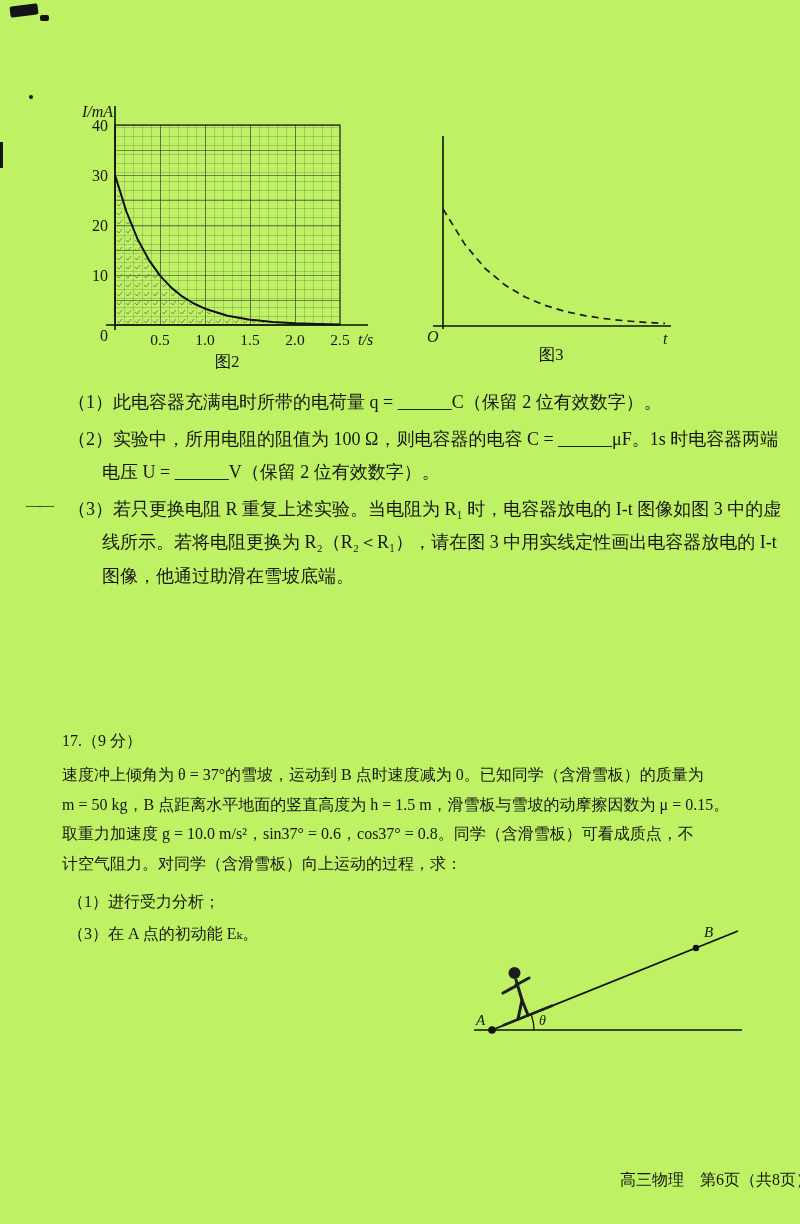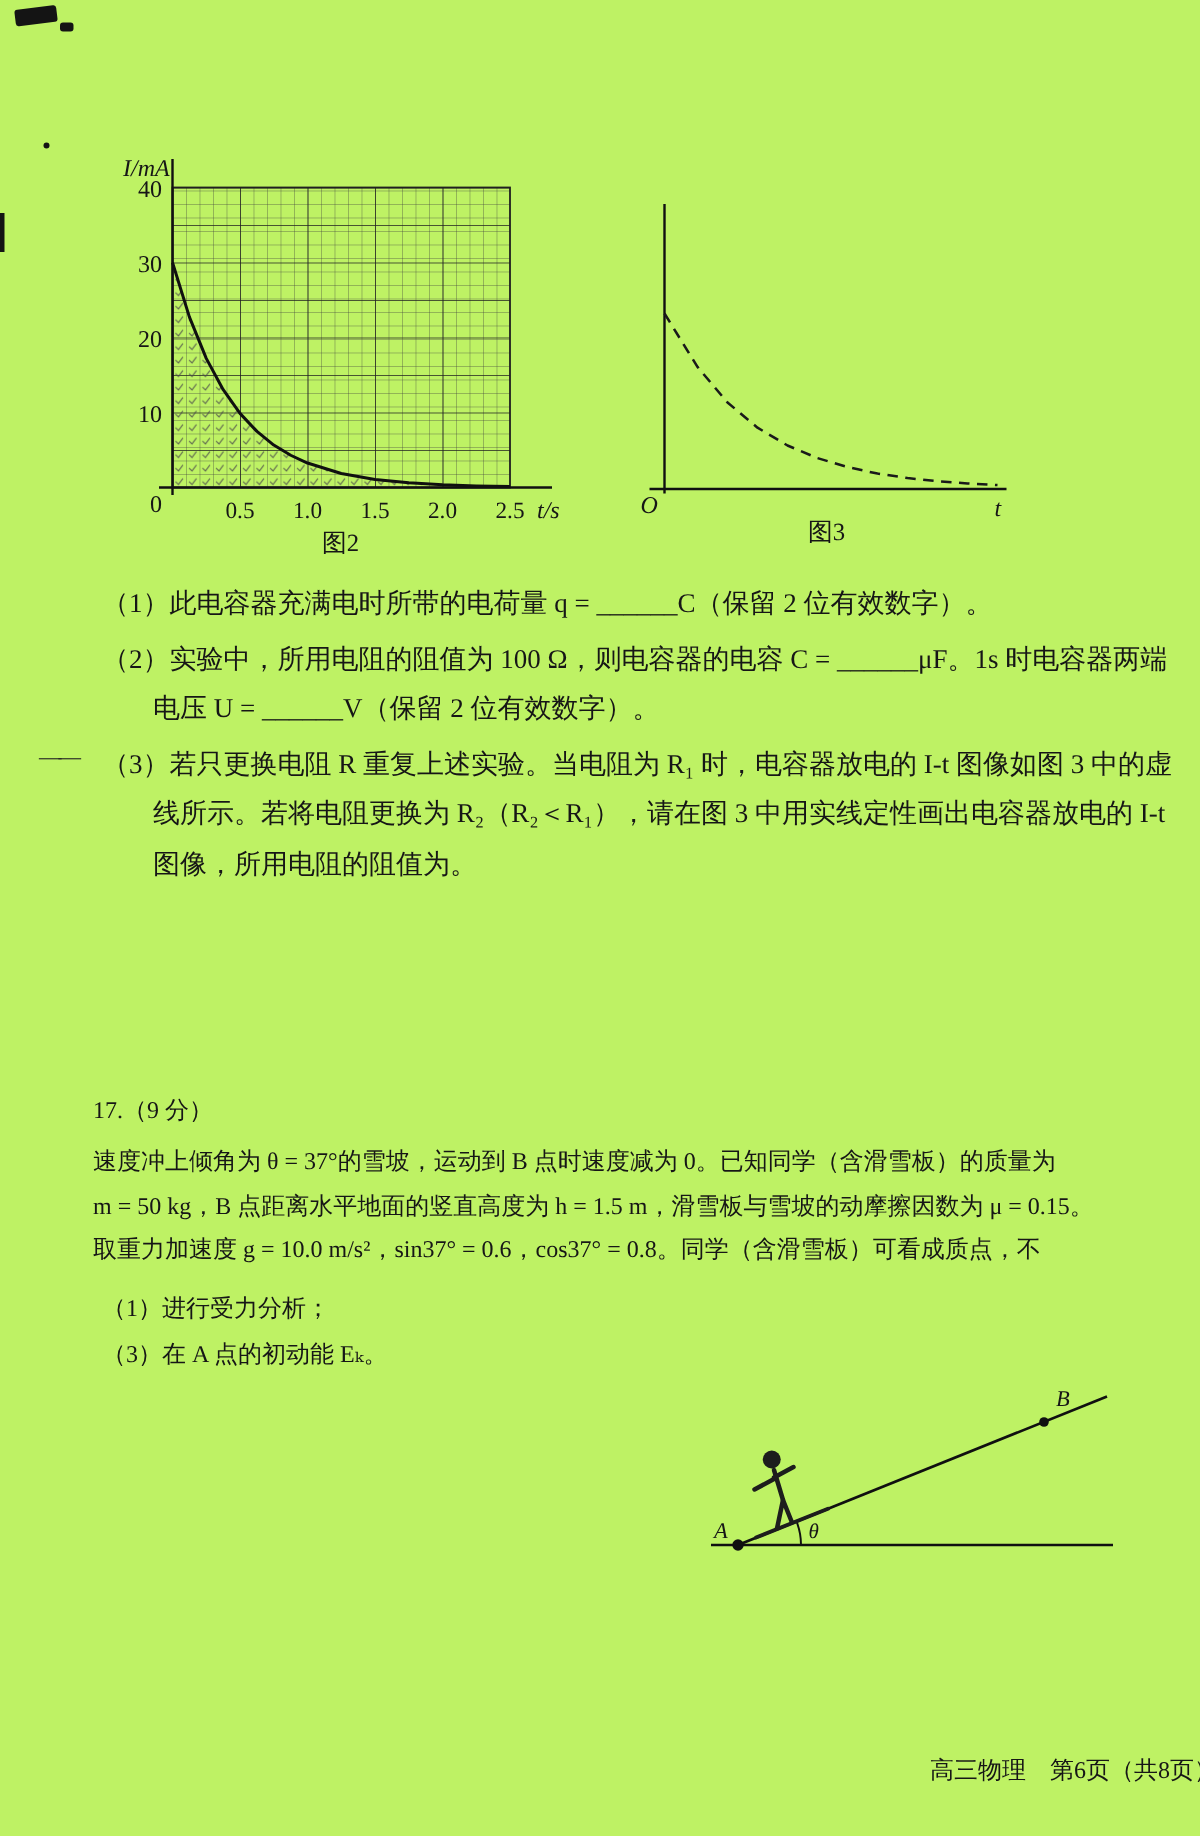--- a/index.html
+++ b/index.html
@@ -97,30 +97,31 @@
       <text x="138" y="234" text-anchor="middle" font-size="16.5">图3</text>
     </svg>
   </div>
 
   <div id="q16">
     <div class="line ind1">（1）此电容器充满电时所带的电荷量 q = ______C（保留 2 位有效数字）。</div>
     <div class="line ind1 gap">（2）实验中，所用电阻的阻值为 100 Ω，则电容器的电容 C = ______μF。1s 时电容器两端</div>
     <div class="line ind2">电压 U = ______V（保留 2 位有效数字）。</div>
     <div class="line ind1 gap">（3）若只更换电阻 R 重复上述实验。当电阻为 R₁ 时，电容器放电的 I-t 图像如图 3 中的虚</div>
     <div class="line ind2">线所示。若将电阻更换为 R₂（R₂＜R₁），请在图 3 中用实线定性画出电容器放电的 I-t</div>
-    <div class="line ind2">图像，所用电阻的阻值为。</div>
+    <div class="line ind2">图像，他通过助滑在雪坡底端。</div>
   </div>
   <span id="margin-dash">——</span>
 
   <div id="q17">
     <div class="number line">17.（9 分）</div>
     <div>
       <div class="line">速度冲上倾角为 θ = 37°的雪坡，运动到 B 点时速度减为 0。已知同学（含滑雪板）的质量为</div>
       <div class="line">m = 50 kg，B 点距离水平地面的竖直高度为 h = 1.5 m，滑雪板与雪坡的动摩擦因数为 μ = 0.15。</div>
       <div class="line">取重力加速度 g = 10.0 m/s²，sin37° = 0.6，cos37° = 0.8。同学（含滑雪板）可看成质点，不</div>
+      <div class="line">计空气阻力。对同学（含滑雪板）向上运动的过程，求：</div>
     </div>
     <div class="subs">
       <div class="line">（1）进行受力分析；</div>
       <div class="line">（3）在 A 点的初动能 Eₖ。</div>
     </div>
   </div>
 
   <div id="diagram">
     <svg width="280" height="136" viewBox="0 0 280 136">
       <line x1="4" y1="114" x2="272" y2="114" stroke="#101010" stroke-width="1.6"></line>

